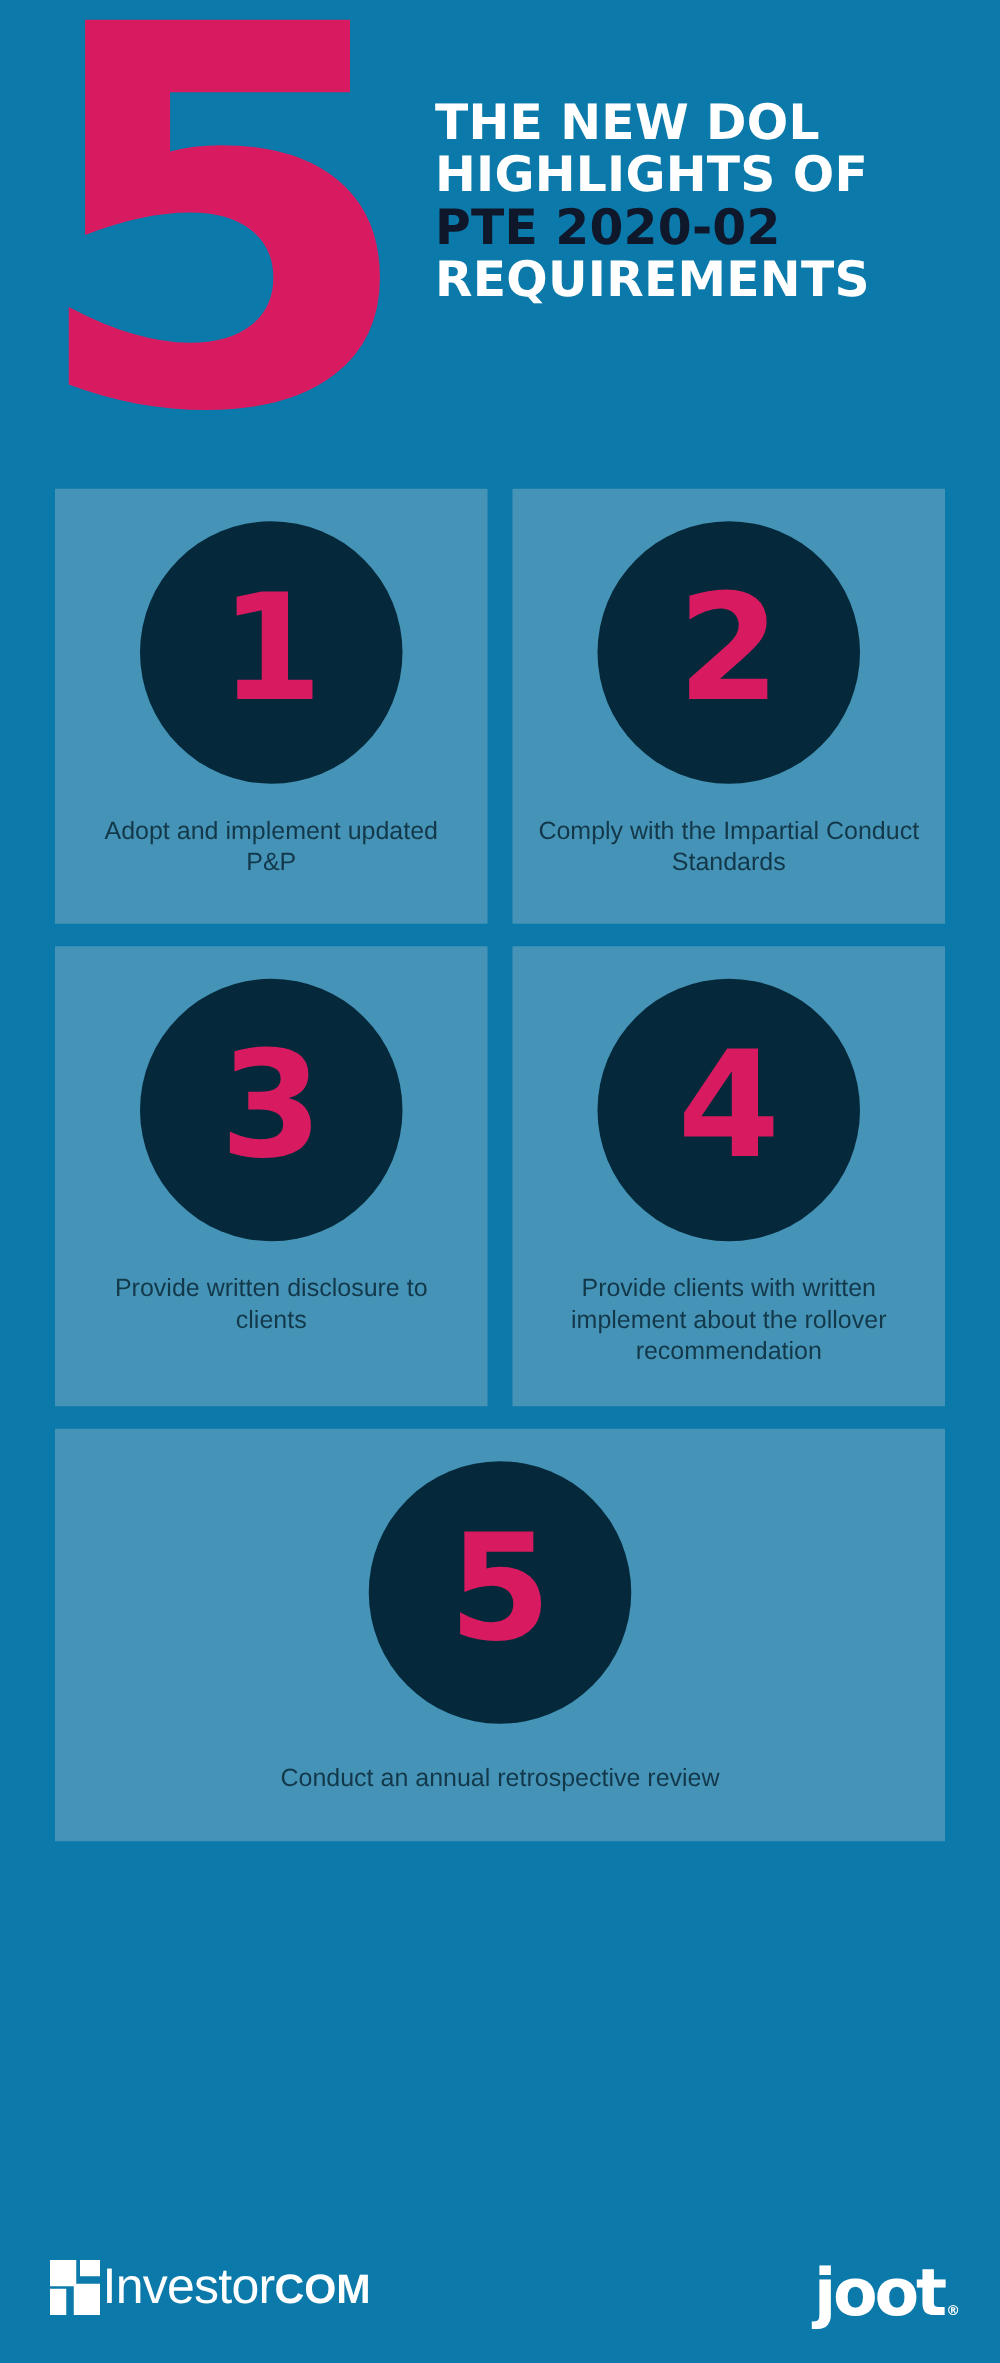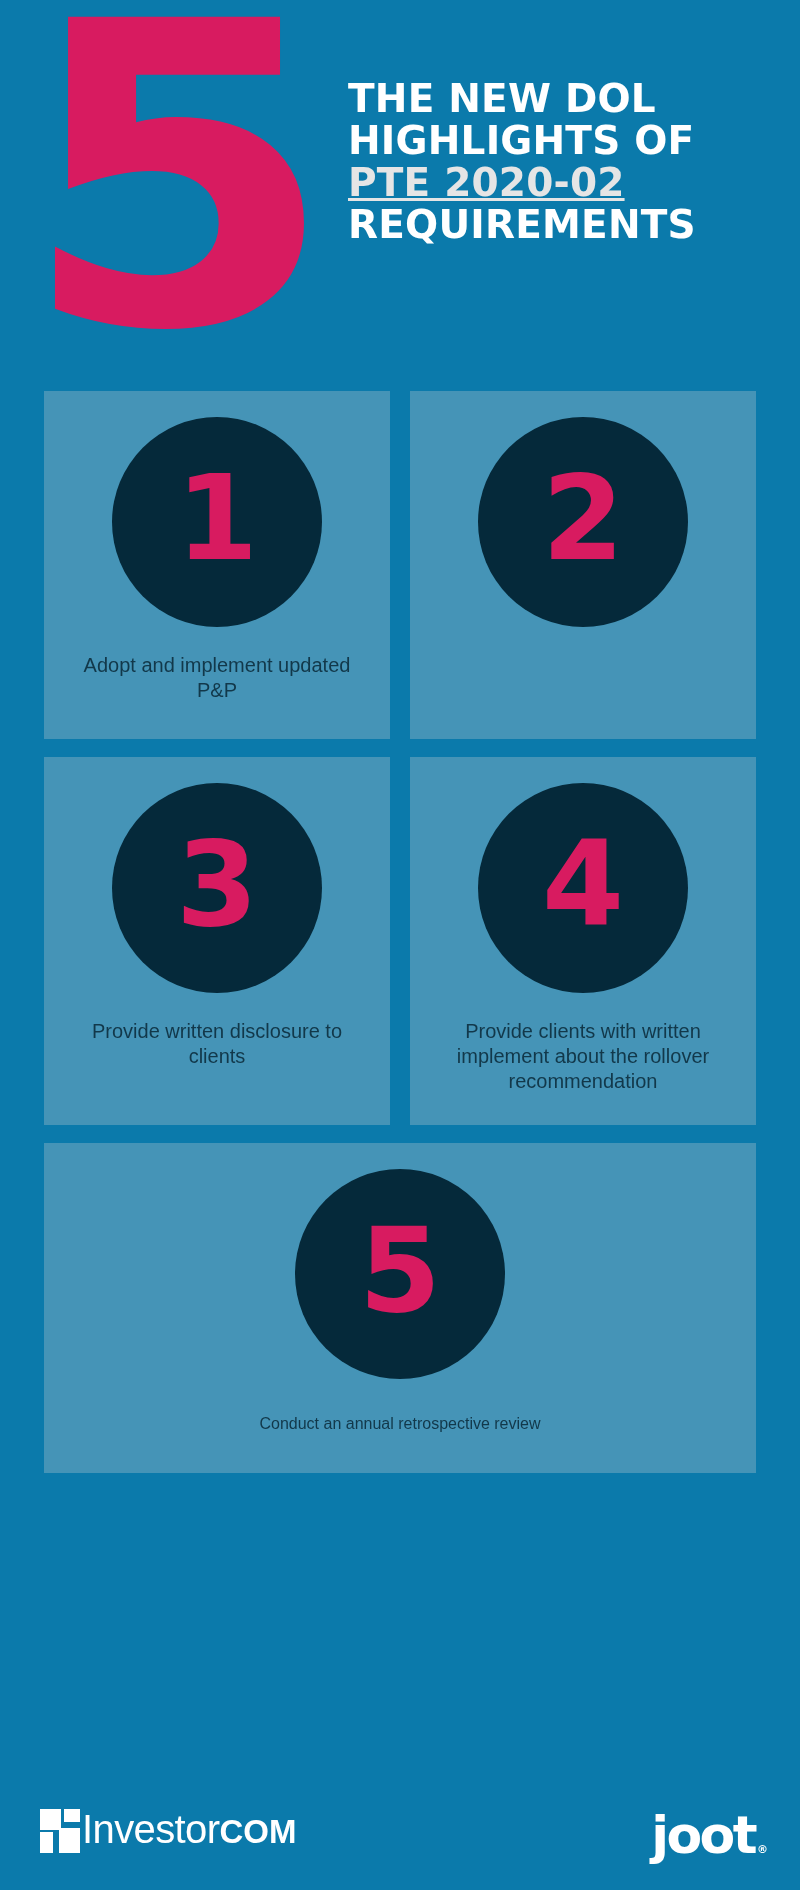--- a/index.html
+++ b/index.html
@@ -50,21 +50,21 @@
   }
   .title-line {
     font-family:"DejaVu Sans", sans-serif;
     font-weight:bold;
     font-size:39px;
     line-height:42px;
     letter-spacing:0.005em;
     color:#ffffff;
     white-space:nowrap;
   }
-  .title-line.accent { color:#e5e5e5;text-decoration:underline; }
+  .title-line.accent { color:#0f172a; }
 
   
   .grid {
     position:absolute;
     left:44px;
     top:391px;
     width:712px;
   }
   .row {
     display:flex;
@@ -111,21 +111,21 @@
   .caption {
     color:#12384a;
     font-size:20px;
     line-height:25px;
     text-align:center;
     padding:0 18px;
     font-family:"Liberation Sans", sans-serif;
   }
   .card.r1 .caption { margin-top:26px; }
   .card.r2 .caption { margin-top:26px; }
-  .card.r3 .caption { margin-top:32px; font-size:16px; }
+  .card.r3 .caption { margin-top:32px; font-size:20px; }
 
   
   .footer {
     position:absolute;
     left:0;
     top:1780px;
     width:800px;
     height:110px;
   }
   .logo-investorcom {
@@ -204,20 +204,21 @@
       <div class="card half r1">
         <div class="badge">
           <span>1</span>
         </div>
         <div class="caption">Adopt and implement updated P&amp;P</div>
       </div>
       <div class="card half r1">
         <div class="badge">
           <span>2</span>
         </div>
+        <div class="caption">Comply with the Impartial Conduct Standards</div>
       </div>
     </div>
 
     <div class="row">
       <div class="card half r2">
         <div class="badge">
           <span>3</span>
         </div>
         <div class="caption">Provide written disclosure to clients</div>
       </div>

